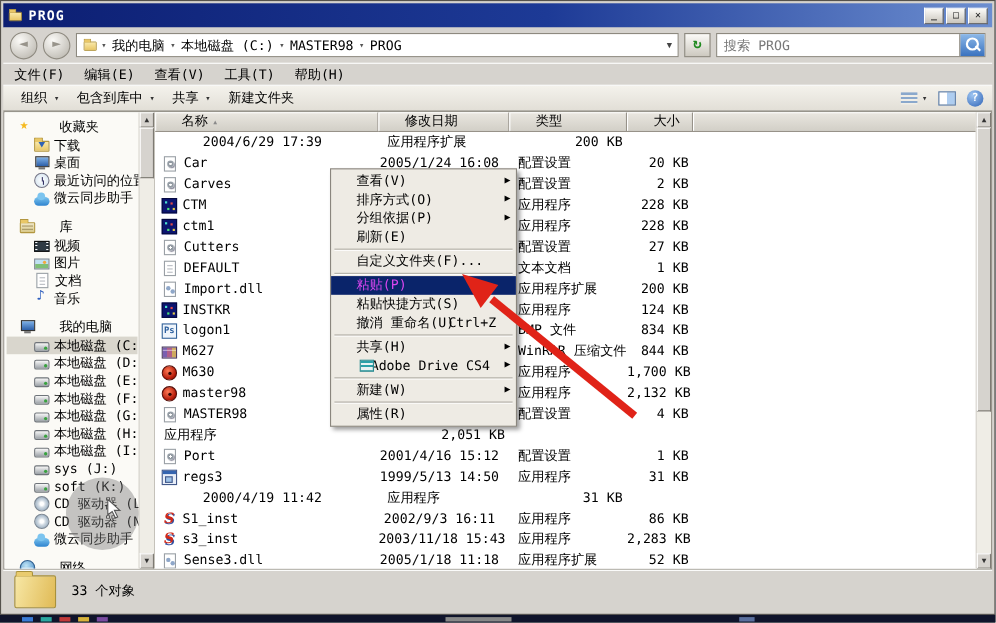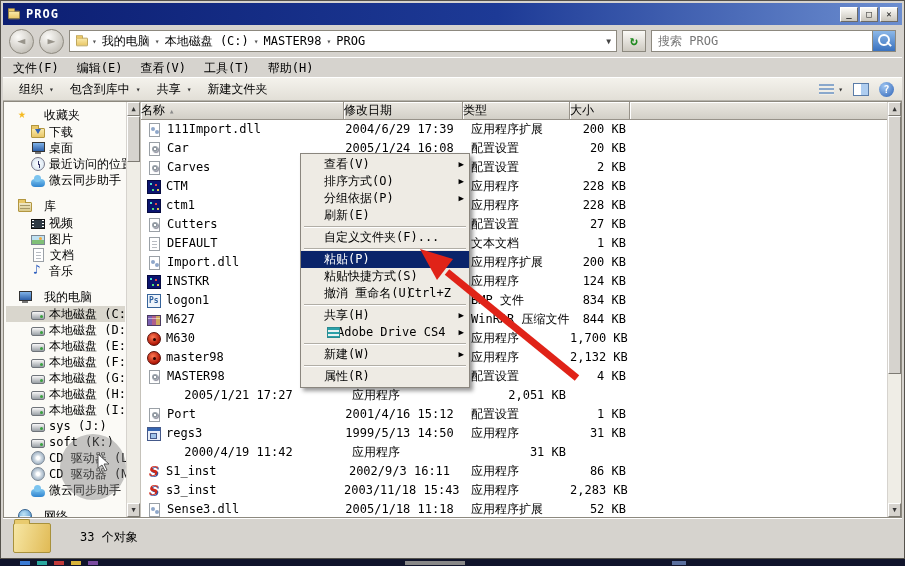--- a/index.html
+++ b/index.html
@@ -50,62 +50,62 @@
   .views-icon{width:15px;height:11px;background:repeating-linear-gradient(180deg,#8aa8cc 0 2px,#f0eee7 2px 4px)}
   .panel-icon{width:16px;height:13px;border:1px solid #5a7ca8;background:linear-gradient(90deg,#fff 0 7px,#aecdf0 7px)}
   .help-icon{width:15px;height:15px;border-radius:50%;color:#fff;font-size:10px;line-height:15px;
     text-align:center;font-weight:bold;background:radial-gradient(circle at 35% 30%,#9fc6f2,#2e62b5)}
   
   .main{position:absolute;left:2px;right:2px;top:100px;bottom:40px;background:#fff;
     border:1px solid #8d897f;display:flex;overflow:hidden}
   .sidebar{width:137px;flex:none;border-right:1px solid #c5c2ba;background:#fbfaf6;
     position:relative;padding:4px 15px 0 2px;overflow:hidden}
   .sb-section{margin-bottom:9px}
-  .sb-head{display:flex;align-items:center;gap:12px;height:18px;padding-left:12px;white-space:nowrap}
+  .sb-head{display:flex;align-items:center;gap:22px;height:18px;padding-left:12px;white-space:nowrap}
   .sb-item{display:flex;align-items:center;gap:4px;height:16px;padding-left:25px;white-space:nowrap}
   .sb-item.selected{background:#d9d6cd}
   
   .sbar{position:absolute;top:0;bottom:0;right:0;width:14px;background:#efede6;border-left:1px solid #d6d3ce}
   .sarr{position:absolute;left:0;width:13px;height:14px;background:#d6d3ce;font-size:7px;line-height:12px;
     text-align:center;color:#333;border:1px solid;border-color:#fff #7d7a73 #7d7a73 #fff}
   .sarr.up{top:0}.sarr.down{bottom:0}
   .sthumb{position:absolute;left:0;width:13px;background:#d6d3ce;
     border:1px solid;border-color:#fff #7d7a73 #7d7a73 #fff}
   
   .filepane{flex:1;position:relative;background:#fff;overflow:hidden}
   .colhead{display:grid;grid-template-columns:203px 119px 107px 60px 1fr;height:18px}
-  .hcell{padding:0 0;line-height:16px;background:linear-gradient(180deg,#eae7e0,#d2cfc7);
+  .hcell{padding:0 24px;line-height:16px;background:linear-gradient(180deg,#eae7e0,#d2cfc7);
     border-right:1px solid #979289;border-bottom:1px solid #979289;box-shadow:inset 1px 1px 0 #fff;
     white-space:nowrap;overflow:hidden}
   .sortglyph{color:#8a8a8a;font-size:9px;margin-left:4px}
   .rows{position:absolute;left:0;right:14px;top:18px;bottom:0}
   .row{display:grid;grid-template-columns:203px 119px 107px 60px;height:19px;line-height:19px}
   .c-name{padding-left:6px;display:flex;align-items:center;gap:5px;white-space:nowrap;overflow:hidden}
   .c-date{text-align:center;padding-right:8px;white-space:nowrap}
   .c-type{padding-left:8px;white-space:nowrap}
   .c-size{text-align:right;padding-right:4px;white-space:nowrap}
   
   .statusbar{position:absolute;left:2px;right:2px;bottom:2px;height:38px;background:#d6d3ce;
-    border-top:1px solid #fff;display:flex;align-items:center;gap:29px;padding-left:10px}
+    border-top:1px solid #fff;display:flex;align-items:center;gap:14px;padding-left:10px}
   .bigfolder{width:38px;height:30px;position:relative;flex:none;border-radius:2px;
     background:linear-gradient(105deg,#f7e7a5,#e0ba55);border:1px solid #a8913c}
   .bigfolder::before{content:"";position:absolute;top:-5px;left:0;width:14px;height:4px;
     background:#e9cb6e;border:1px solid #a8913c;border-bottom:none;border-radius:2px 2px 0 0}
   .taskbar{position:absolute;left:0;right:0;bottom:0;height:7px;background:#10142b;
     display:flex;align-items:center;gap:7px;padding:0 20px}
   .chip{width:10px;height:4px;flex:none}
   .chip:nth-child(1){background:#3a7bd5}.chip:nth-child(2){background:#2aa8a0}
   .chip:nth-child(3){background:#c23a3a}.chip:nth-child(4){background:#d8b33a}
   .chip:nth-child(5){background:#7a4ba0}.chip:nth-child(6){background:#888;margin-left:300px;width:60px}
   .chip:nth-child(7){background:#5a6f9e;margin-left:200px;width:14px}
   
   .ctxmenu{position:absolute;left:300px;top:153px;width:170px;z-index:40;background:#eeebe4;
     border:1px solid #8a867e;box-shadow:3px 3px 4px rgba(0,0,0,.4);padding:2px 0}
   .cm-item{position:relative;height:17px;line-height:17px;padding:0 16px 0 23px;white-space:nowrap}
-  .cm-item.hl{background:#0a246a;color:#ffffff}
+  .cm-item.hl{background:#0a246a;color:#d946ef}
   .cm-sub{position:absolute;right:5px;top:0;font-size:9px}
   .cm-short{position:absolute;right:18px;top:0}
   .cm-sep{height:5px;position:relative}
   .cm-sep::after{content:"";position:absolute;left:3px;right:3px;top:2px;height:1px;
     background:#b1aea6;box-shadow:0 1px 0 #fff}
   .cm-ic{position:absolute;left:3px;top:2px}
   
   .arrow-svg{position:absolute;left:0;top:0;z-index:60;pointer-events:none}
   .clickcircle{position:absolute;left:60px;top:434px;width:66px;height:66px;border-radius:50%;
     background:rgba(120,120,120,.42);z-index:30;pointer-events:none}
@@ -377,24 +377,20 @@
       <div class="filepane">
         <div class="colhead" id="colhead">
             <div class="hcell"><span>名称</span><span class="sortglyph">▴</span></div>
             <div class="hcell"><span>修改日期</span></div>
             <div class="hcell"><span>类型</span></div>
             <div class="hcell"><span>大小</span></div>
             <div class="hcell"></div>
           </div>
         <div class="rows" id="rows">
             <div class="row">
-              <div class="c-name">
-                <span class="ic ic-dll"></span>
-                <span>111Import.dll</span>
-              </div>
               <div class="c-date">2004/6/29 17:39</div>
               <div class="c-type">应用程序扩展</div>
               <div class="c-size">200 KB</div>
             </div>
             <div class="row">
               <div class="c-name">
                 <span class="ic ic-config"></span>
                 <span>Car</span>
               </div>
               <div class="c-date">2005/1/24 16:08</div>
@@ -503,21 +499,20 @@
             <div class="row">
               <div class="c-name">
                 <span class="ic ic-config"></span>
                 <span>MASTER98</span>
               </div>
               <div class="c-date"></div>
               <div class="c-type">配置设置</div>
               <div class="c-size">4 KB</div>
             </div>
             <div class="row">
-              <div class="c-date">2005/1/21 17:27</div>
               <div class="c-type">应用程序</div>
               <div class="c-size">2,051 KB</div>
             </div>
             <div class="row">
               <div class="c-name">
                 <span class="ic ic-config"></span>
                 <span>Port</span>
               </div>
               <div class="c-date">2001/4/16 15:12</div>
               <div class="c-type">配置设置</div>

